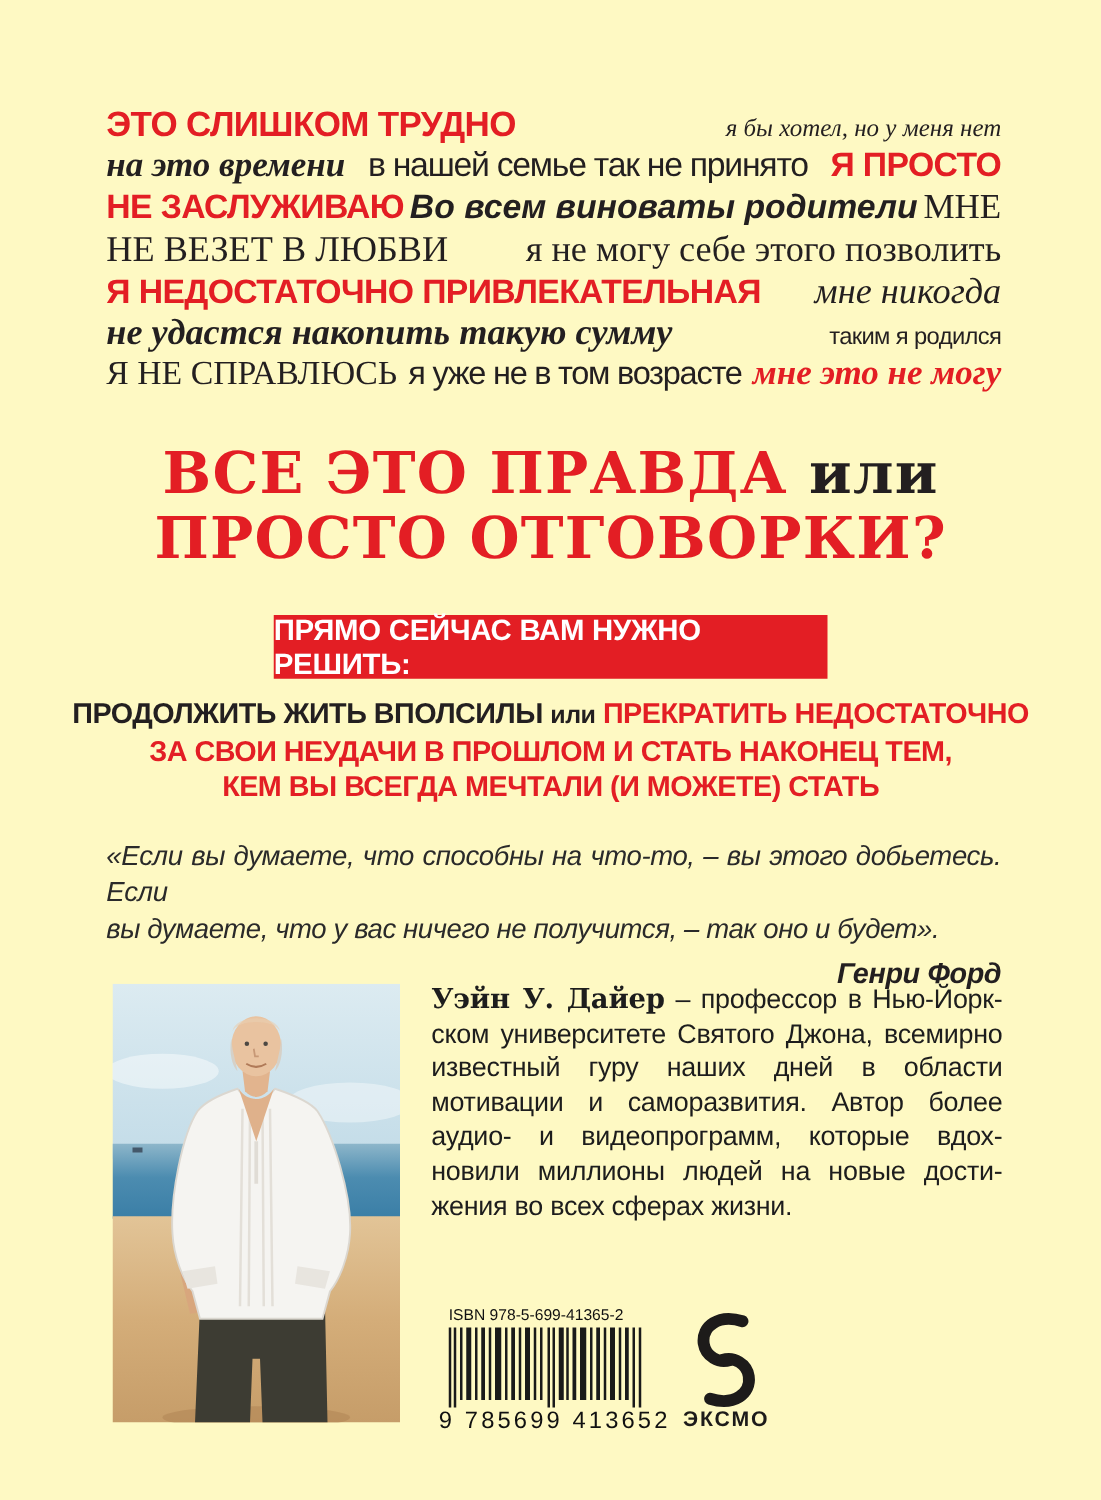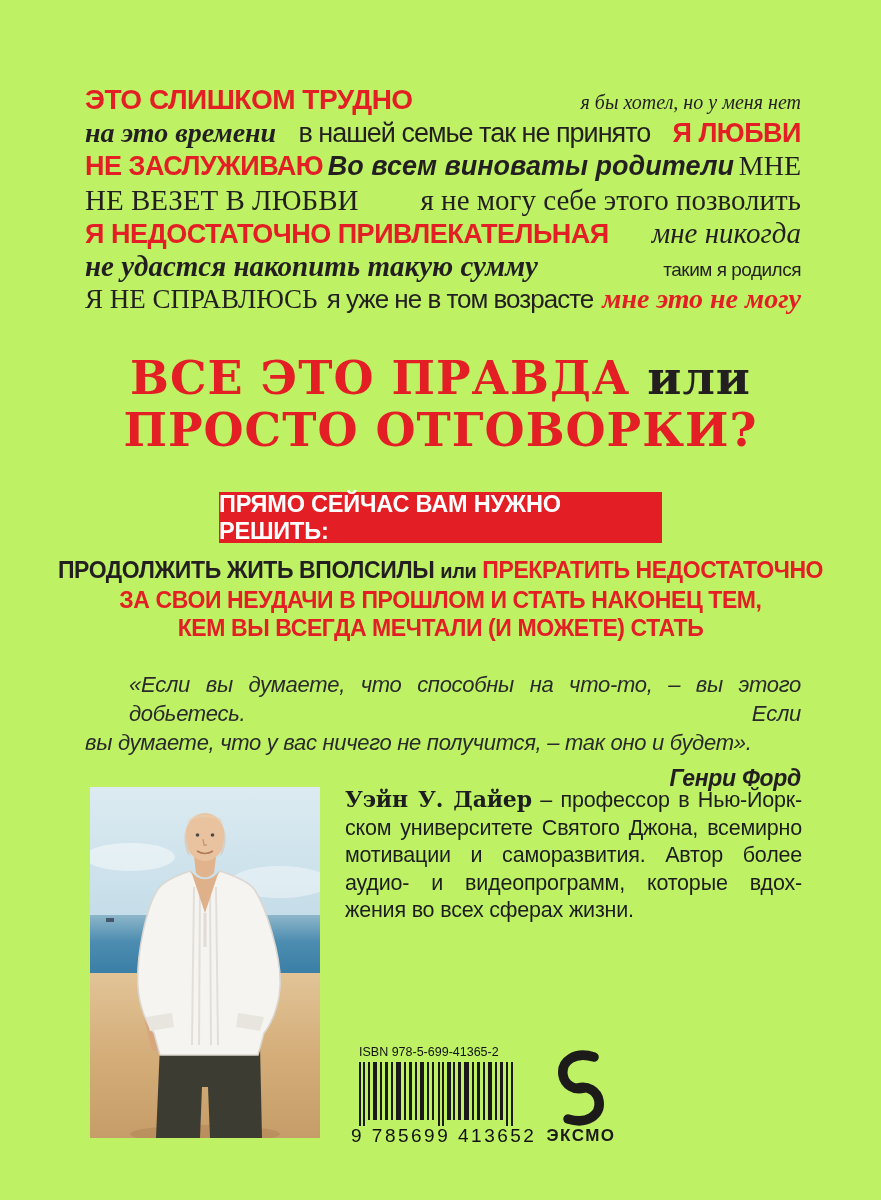--- a/index.html
+++ b/index.html
@@ -5,21 +5,21 @@
   :root{
     --red:#e31e24;
     --ink:#231f20;
   }
   *{box-sizing:border-box;}
   body{margin:0;background:#ffffff;}
   .cover{
     position:relative;
     width:881px;height:1200px;
     margin:0 auto;
-    background:#bef264;
+    background:#fef9c3;
     overflow:hidden;
     color:var(--ink);
     font-family:"Liberation Sans",sans-serif;
     padding-left:36px;
   }
 
   
   .excuses{position:absolute;left:85px;top:84px;width:716px;}
   .xl{display:flex;justify-content:space-between;align-items:baseline;height:33.2px;white-space:nowrap;}
   .seg-red-sans{font-family:"Liberation Sans",sans-serif;font-weight:700;color:var(--red);letter-spacing:-0.5px;font-size:28px;}
@@ -54,21 +54,21 @@
     font-weight:700;font-size:23px;line-height:28.5px;letter-spacing:-0.4px;
   }
   .decision .red{color:var(--red);}
   .decision .conn{font-size:20px;}
 
   
   .quote{
     position:absolute;left:85px;top:670px;width:716px;
     font-style:italic;font-size:22px;line-height:29px;color:#2a2a2a;letter-spacing:-0.3px;
   }
-  .quote .fill{text-align:justify;text-align-last:justify;margin-left:44px;}
+  .quote .fill{text-align:justify;text-align-last:justify;}
   .quote .attr{text-align:right;font-weight:700;font-size:23px;margin-top:7px;color:var(--ink);}
 
   
   .photo{position:absolute;left:90px;top:787px;width:230px;height:351px;}
 
   
   .bio{
     position:absolute;left:345px;top:786px;width:457px;
     font-size:21.5px;line-height:27.6px;letter-spacing:-0.2px;color:#1d1d1d;
   }
@@ -86,21 +86,21 @@
 <div class="cover">
 
   <div class="excuses">
     <div class="xl">
       <span class="seg-red-sans">ЭТО СЛИШКОМ ТРУДНО</span>
       <span class="seg-serif-it">я бы хотел, но у меня нет</span>
     </div>
     <div class="xl">
       <span class="seg-serif-bold-it">на это времени</span>
       <span class="seg-sans">в нашей семье так не принято</span>
-      <span class="seg-red-sans fs27">Я ЛЮБВИ</span>
+      <span class="seg-red-sans fs27">Я ПРОСТО</span>
     </div>
     <div class="xl">
       <span class="seg-red-sans fs27">НЕ ЗАСЛУЖИВАЮ</span>
       <span class="seg-sans-bold-it">Во всем виноваты родители</span>
       <span class="seg-serif">МНЕ</span>
     </div>
     <div class="xl">
       <span class="seg-serif fs29">НЕ ВЕЗЕТ В ЛЮБВИ</span>
       <span class="seg-serif fs29">я не могу себе этого позволить</span>
     </div>
@@ -193,22 +193,24 @@
       <circle cx="107.5" cy="48" r="1.8" fill="#4c4843"></circle>
       <circle cx="122.5" cy="48" r="1.8" fill="#4c4843"></circle>
       <path d="M113,52 L114,58 L117,58" stroke="#c79876" stroke-width="1.4" fill="none"></path>
       <path d="M107,64 Q115,69 123,64" stroke="#b07a58" stroke-width="1.6" fill="none"></path>
     </g>
   </svg>
 
   <div class="bio">
     <div class="bl"><span class="name">Уэйн У. Дайер</span> <span>– профессор в Нью-Йорк-</span></div>
     <div class="bl">ском университете Святого Джона, всемирно</div>
+    <div class="bl">известный гуру наших дней в области</div>
     <div class="bl">мотивации и саморазвития. Автор более</div>
     <div class="bl">аудио- и видеопрограмм, которые вдох-</div>
+    <div class="bl">новили миллионы людей на новые дости-</div>
     <div class="bl last">жения во всех сферах жизни.</div>
   </div>
 
   <svg class="barcode" viewBox="0 0 200 110">
     <text x="16" y="16" font-size="12.5" fill="#111111" font-family="Liberation Sans, sans-serif">ISBN 978-5-699-41365-2</text>
     <g fill="#1a1a1a">
       <rect x="16" y="22" width="2" height="64"></rect>
         <rect x="20" y="22" width="2" height="64"></rect>
       <rect x="25" y="22" width="2" height="58"></rect>
         <rect x="30" y="22" width="4" height="58"></rect>

